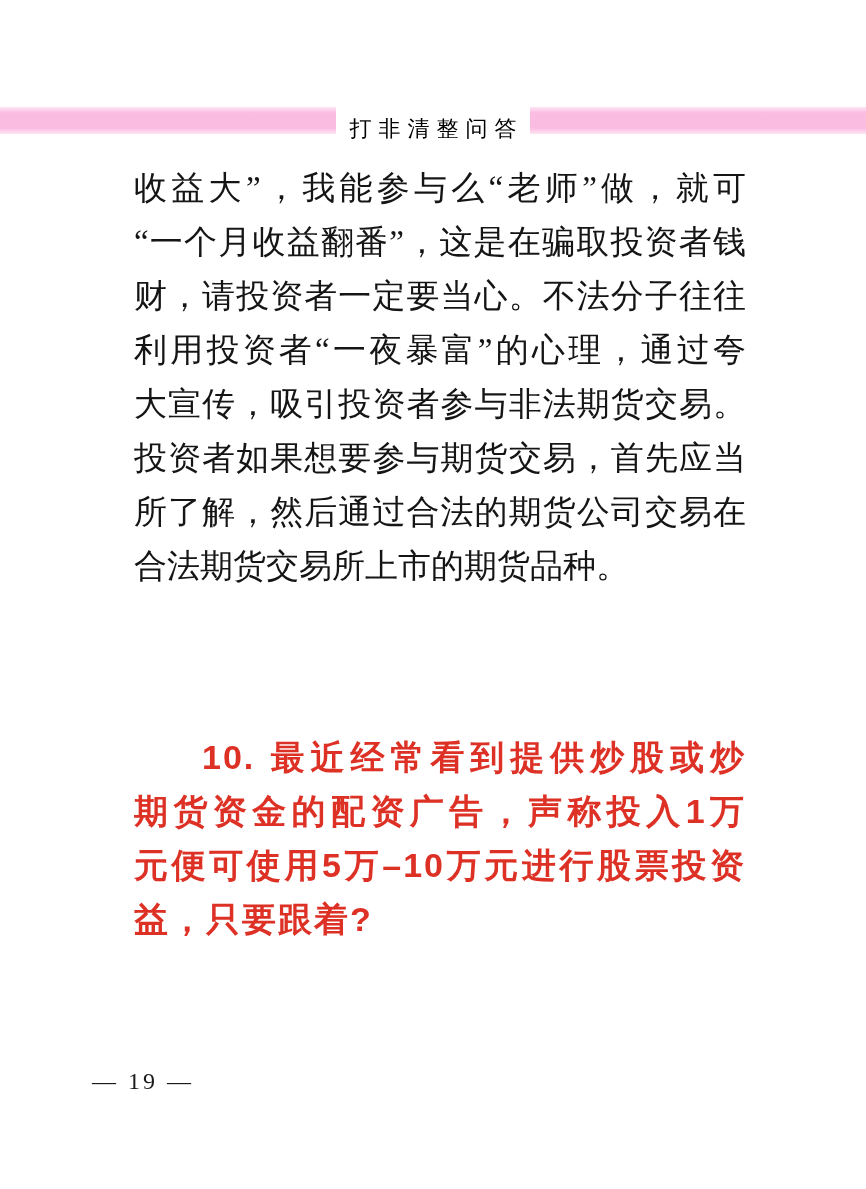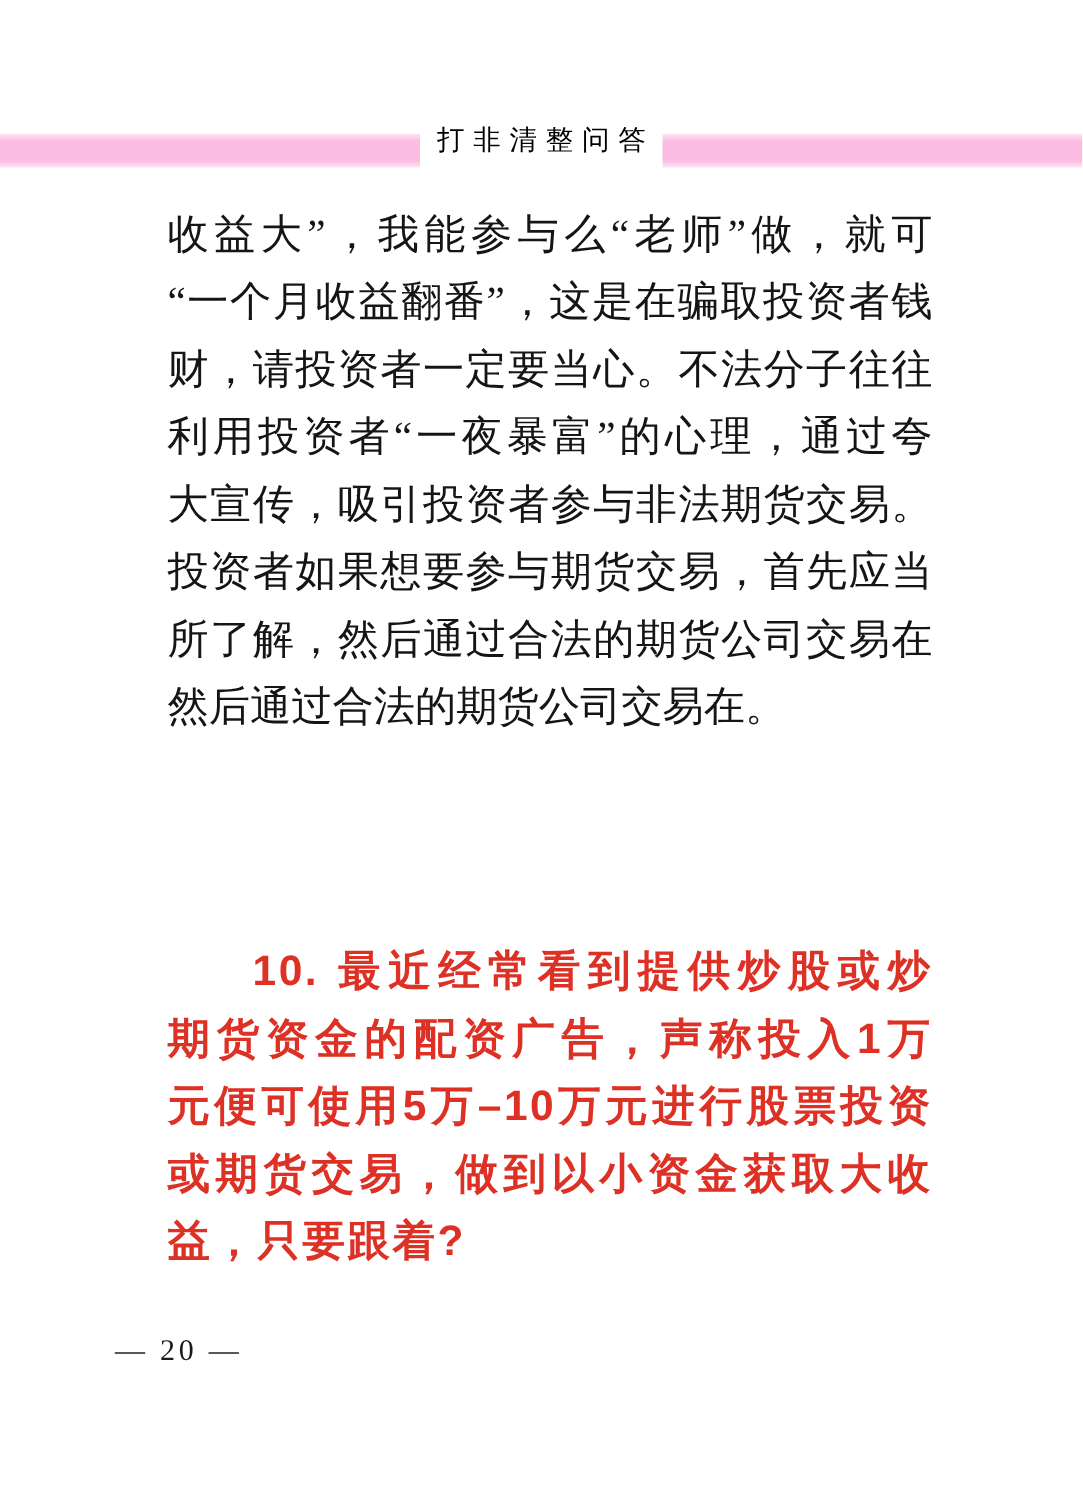--- a/index.html
+++ b/index.html
@@ -32,21 +32,21 @@
   }
   .title-box {
     position: absolute;
     top: -10px;
     left: 50%;
     transform: translateX(-50%);
     width: 194px;
     height: 47px;
     background: #ffffff;
     display: flex;
-    align-items: flex-start;
+    align-items: flex-end;
     justify-content: center;
   }
   .title-box span {
     font-family: "Liberation Sans", "DejaVu Sans", sans-serif;
     font-size: 22px;
     font-weight: 500;
     letter-spacing: 7px;
     padding-left: 7px; 
     color: #000000;
     white-space: nowrap;
@@ -87,21 +87,20 @@
   .question .line {
     white-space: nowrap;
   }
   .question .line.fill {
     white-space: normal;
     text-align: justify;
     text-align-last: justify;
   }
   .question .line.indent {
     padding-left: 68px;
-    margin-top: 20px;
   }
 
   
   .page-number {
     position: absolute;
     top: 1068px;
     left: 92px;
     font-size: 24px;
     letter-spacing: 3px;
     color: #1a1a1a;
@@ -120,26 +119,25 @@
   </div>
 
   <div class="body-text">
     <div class="line fill">收益大”，我能参与么“老师”做，就可</div>
     <div class="line fill">“一个月收益翻番”，这是在骗取投资者钱</div>
     <div class="line fill">财，请投资者一定要当心。不法分子往往</div>
     <div class="line fill">利用投资者“一夜暴富”的心理，通过夸</div>
     <div class="line fill">大宣传，吸引投资者参与非法期货交易。</div>
     <div class="line fill">投资者如果想要参与期货交易，首先应当</div>
     <div class="line fill">所了解，然后通过合法的期货公司交易在</div>
-    <div class="line">然后通过合法的期货公司交易在。</div>
+    <div class="line">合法期货交易所上市的期货品种。</div>
   </div>
 
   <div class="question">
     <div class="line fill indent">10. 最近经常看到提供炒股或炒</div>
     <div class="line fill">期货资金的配资广告，声称投入1万</div>
     <div class="line fill">元便可使用5万–10万元进行股票投资</div>
-    <div class="line fill">或期货交易，做到以小资金获取大收</div>
     <div class="line">益，只要跟着?</div>
   </div>
 
-  <div class="page-number">— 20 —</div>
+  <div class="page-number">— 19 —</div>
 
 </div>
 
 </body></html>

